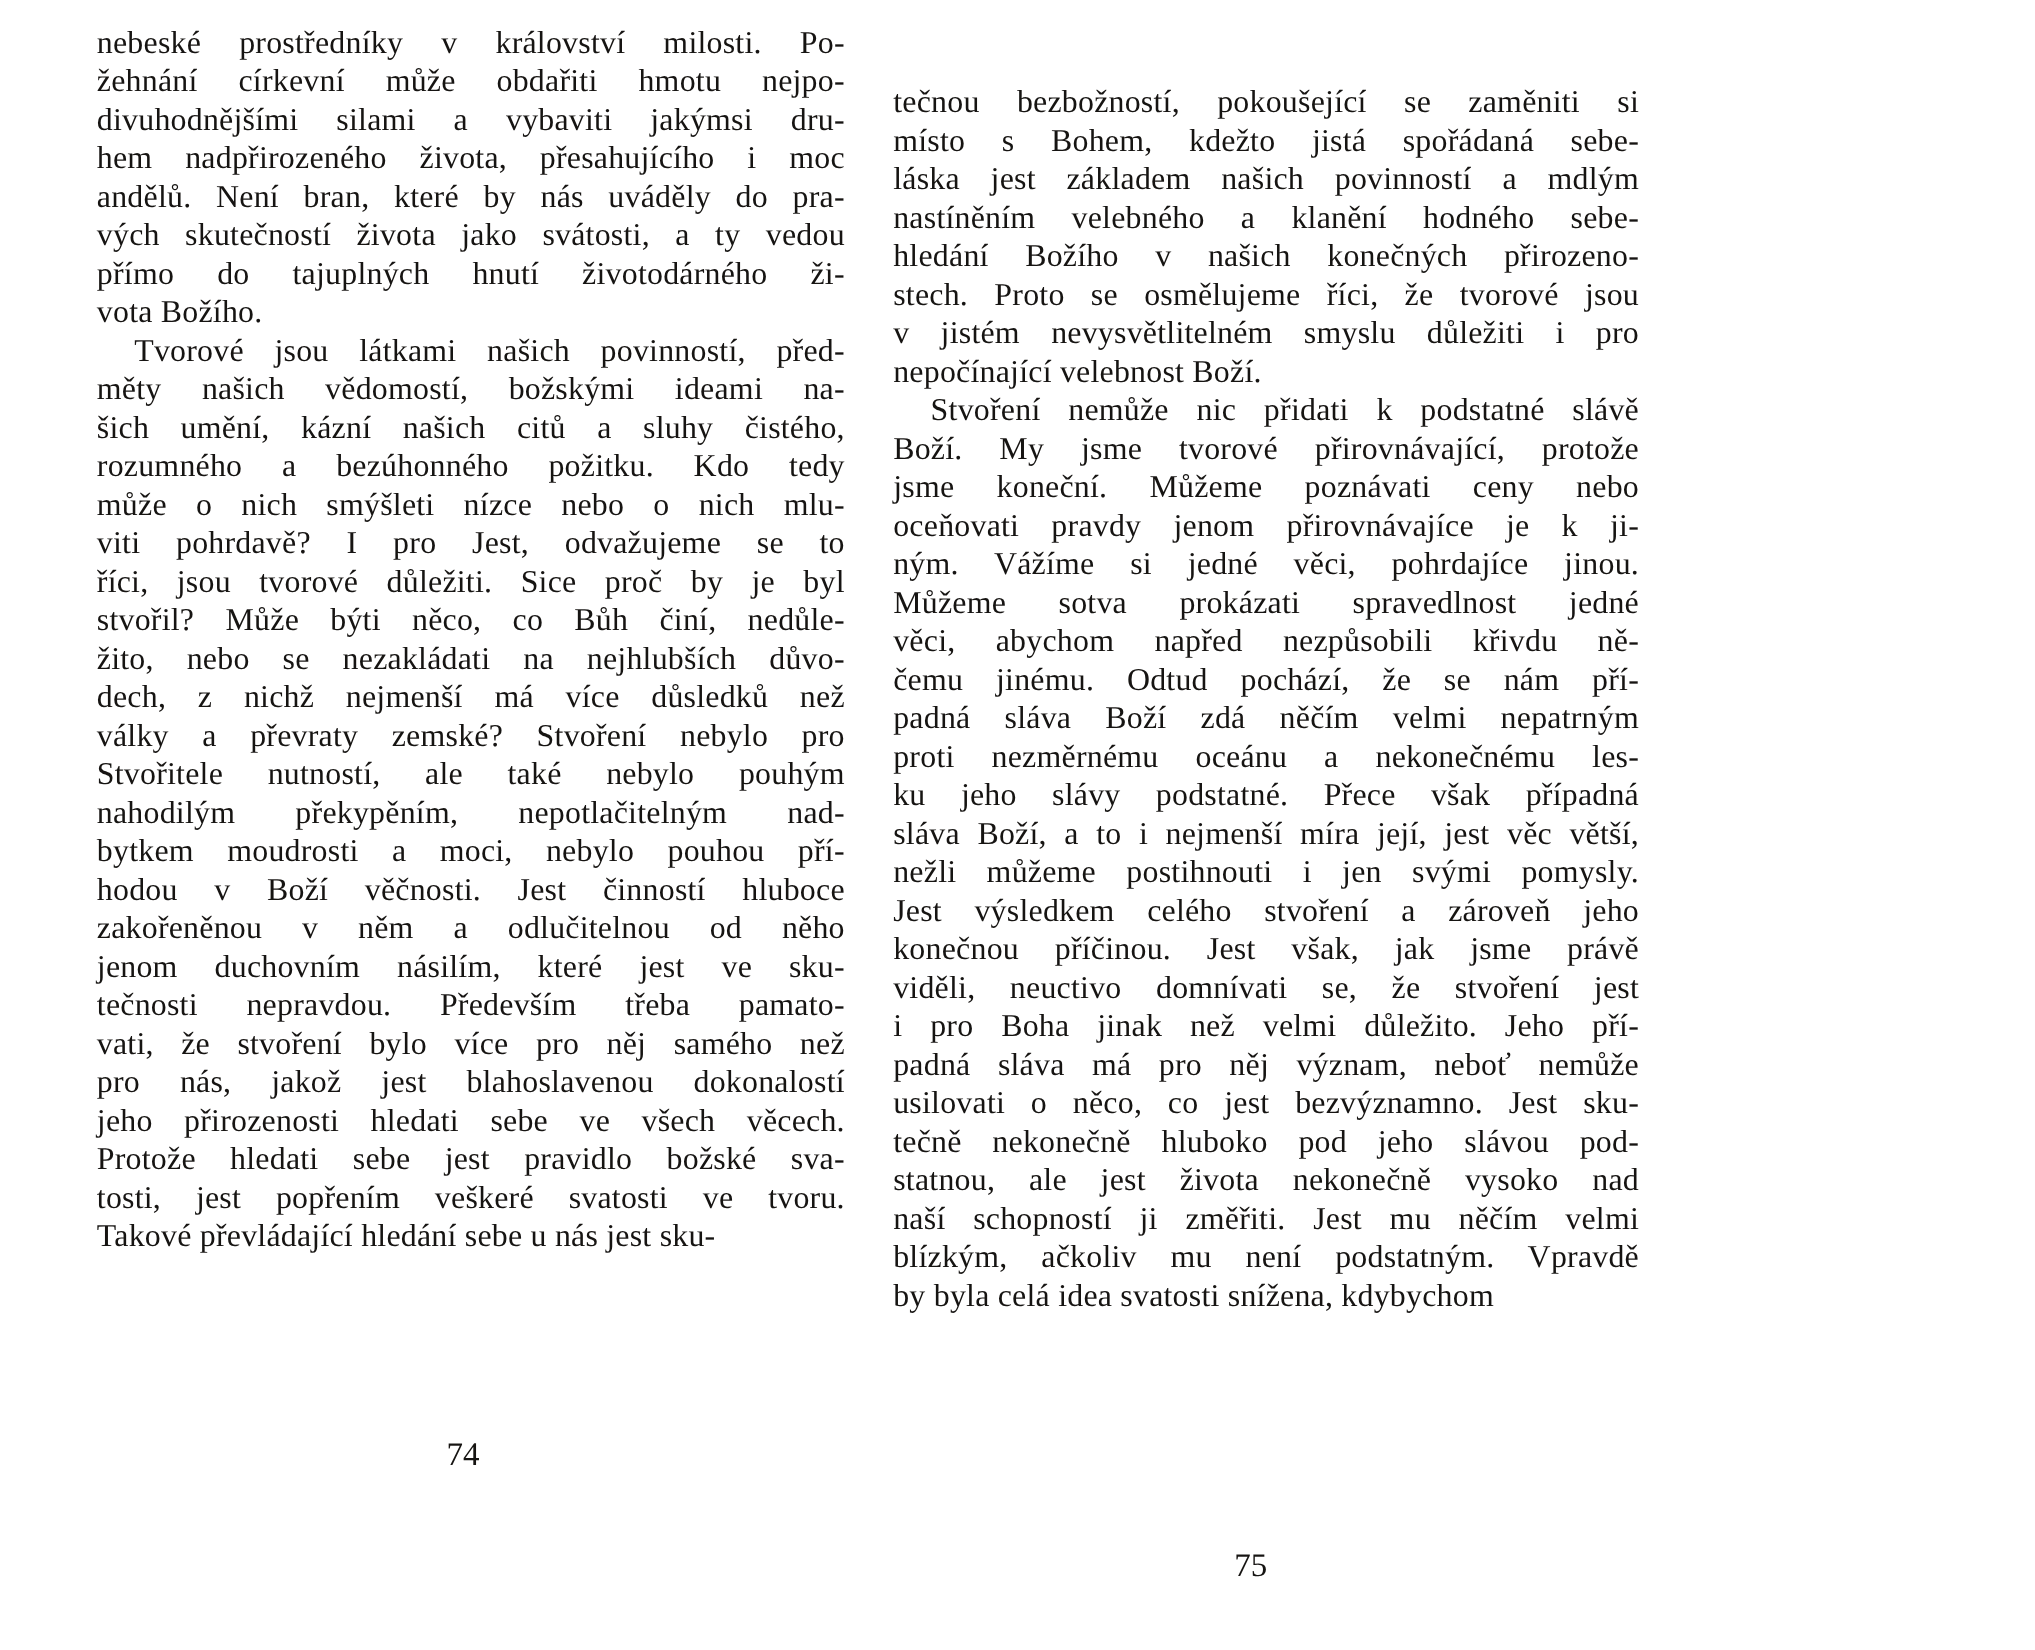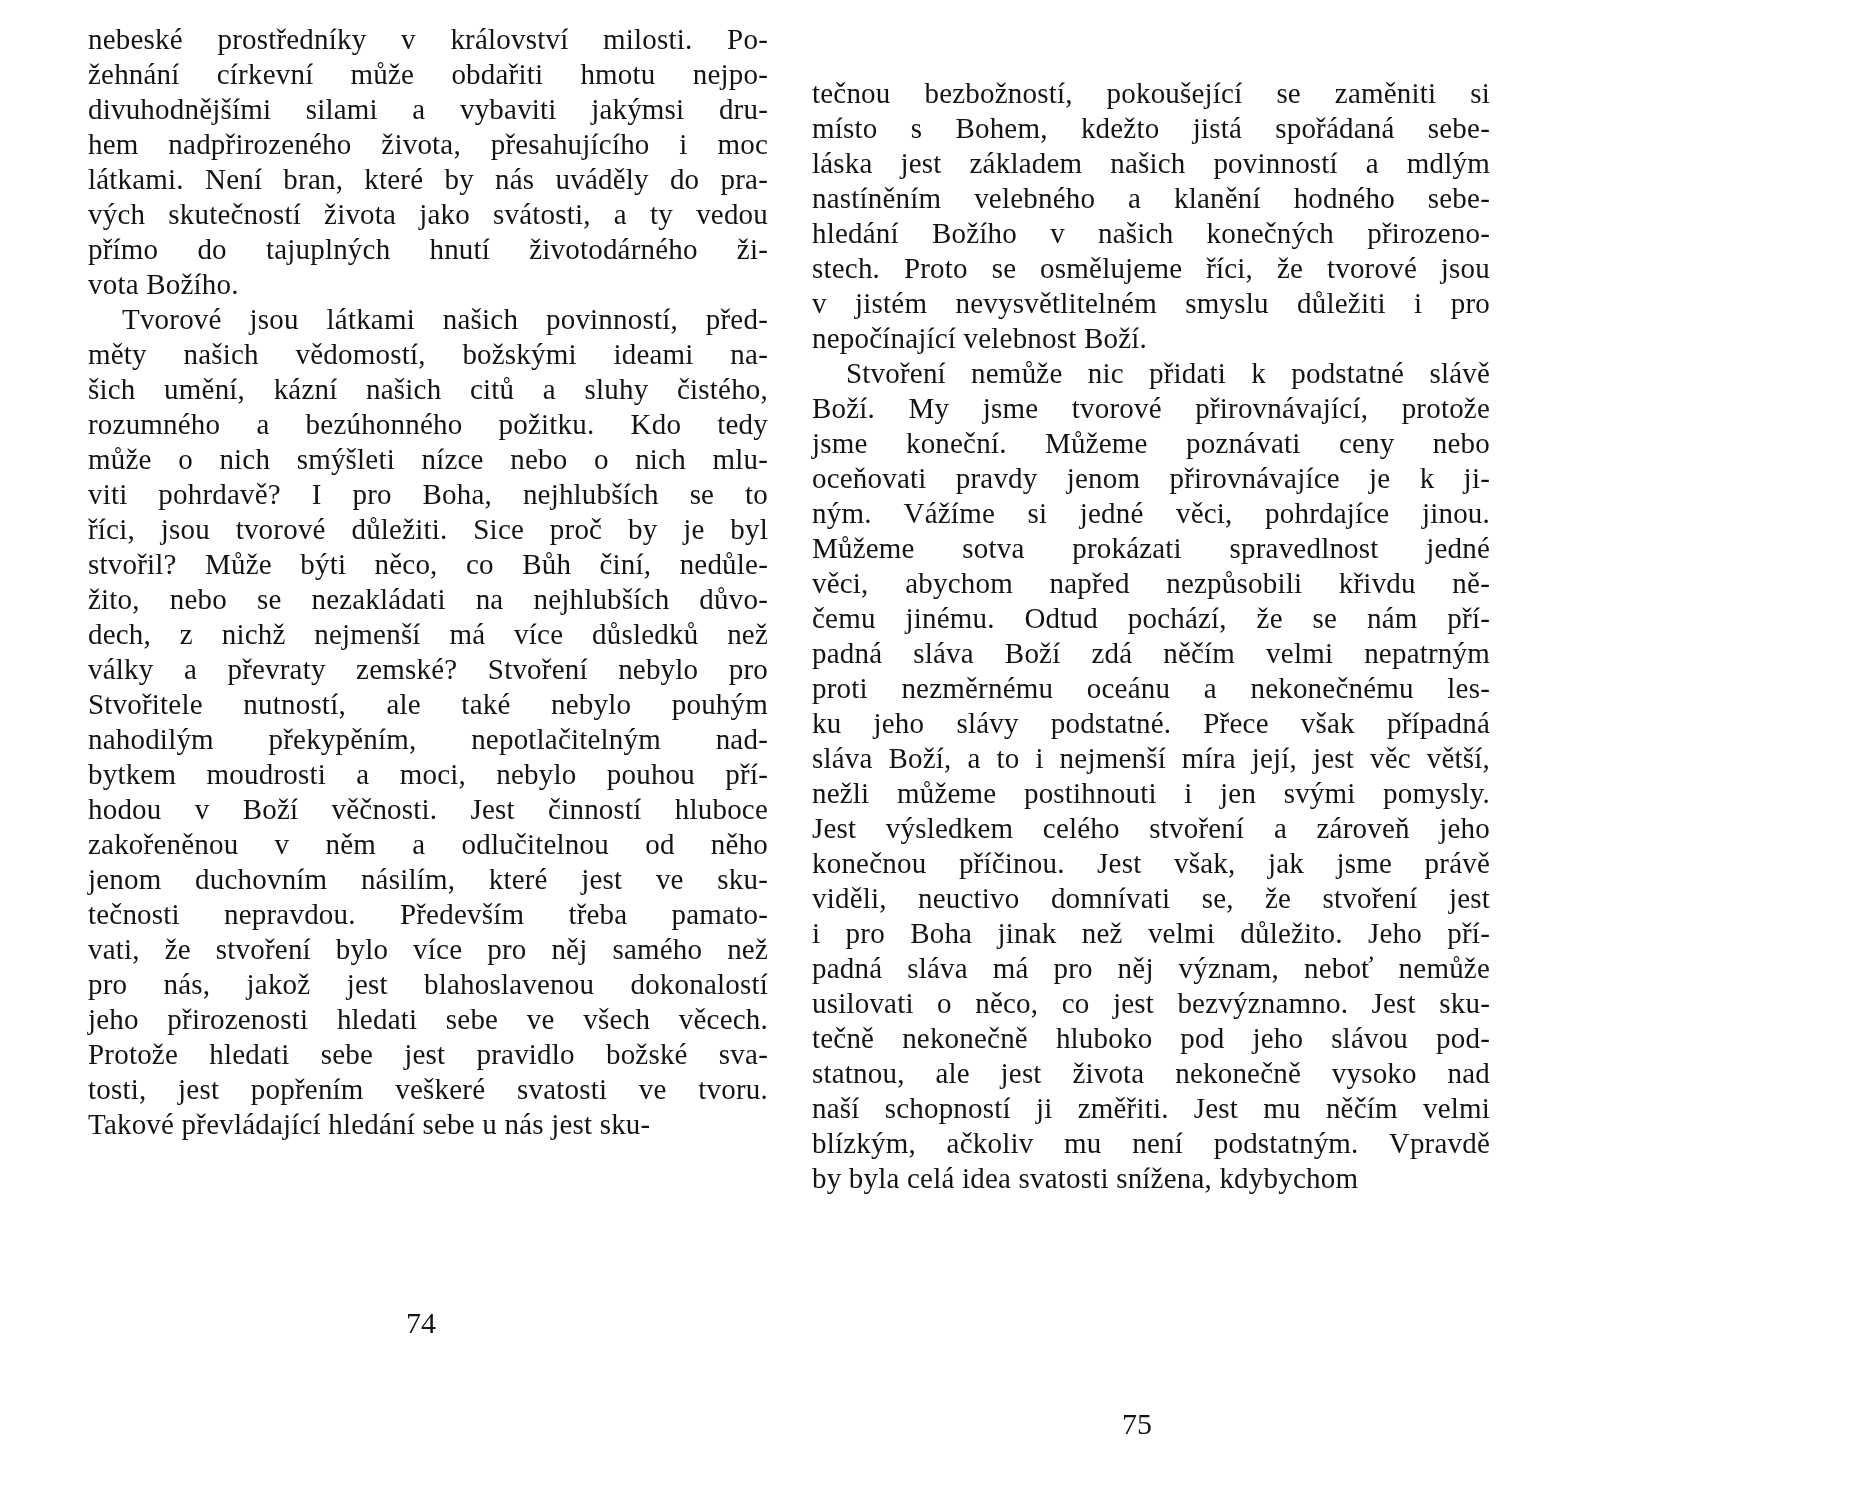--- a/index.html
+++ b/index.html
@@ -44,32 +44,32 @@
 <body>
 
 <div class="book-spread">
 
   <div class="text-col text-col-left">
       <div class="paragraph">
         <div class="line">nebeské prostředníky v království milosti. Po-</div>
         <div class="line">žehnání církevní může obdařiti hmotu nejpo-</div>
         <div class="line">divuhodnějšími silami a vybaviti jakýmsi dru-</div>
         <div class="line">hem nadpřirozeného života, přesahujícího i moc</div>
-        <div class="line">látkami. Není bran, které by nás uváděly do pra-</div>
+        <div class="line">andělů. Není bran, které by nás uváděly do pra-</div>
         <div class="line">vých skutečností života jako svátosti, a ty vedou</div>
         <div class="line">přímo do tajuplných hnutí životodárného ži-</div>
         <div class="line lastline">vota Božího.</div>
       </div>
       <div class="paragraph">
         <div class="line indent">Tvorové jsou látkami našich povinností, před-</div>
         <div class="line">měty našich vědomostí, božskými ideami na-</div>
         <div class="line">šich umění, kázní našich citů a sluhy čistého,</div>
         <div class="line">rozumného a bezúhonného požitku. Kdo tedy</div>
         <div class="line">může o nich smýšleti nízce nebo o nich mlu-</div>
-        <div class="line">viti pohrdavě? I pro Boha, nejhlubších se to</div>
+        <div class="line">viti pohrdavě? I pro Jest, odvažujeme se to</div>
         <div class="line">říci, jsou tvorové důležiti. Sice proč by je byl</div>
         <div class="line">stvořil? Může býti něco, co Bůh činí, nedůle-</div>
         <div class="line">žito, nebo se nezakládati na nejhlubších důvo-</div>
         <div class="line">dech, z nichž nejmenší má více důsledků než</div>
         <div class="line">války a převraty zemské? Stvoření nebylo pro</div>
         <div class="line">Stvořitele nutností, ale také nebylo pouhým</div>
         <div class="line">nahodilým překypěním, nepotlačitelným nad-</div>
         <div class="line">bytkem moudrosti a moci, nebylo pouhou pří-</div>
         <div class="line">hodou v Boží věčnosti. Jest činností hluboce</div>
         <div class="line">zakořeněnou v něm a odlučitelnou od něho</div>

